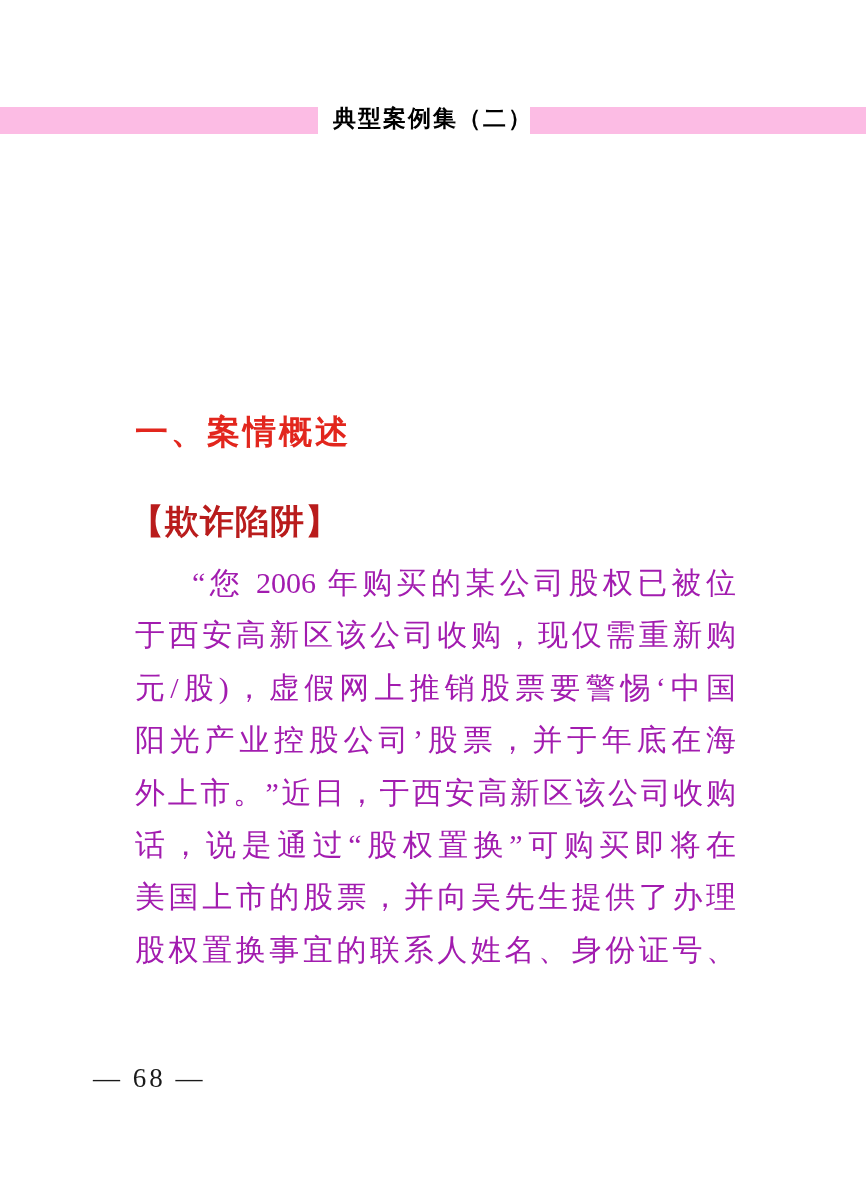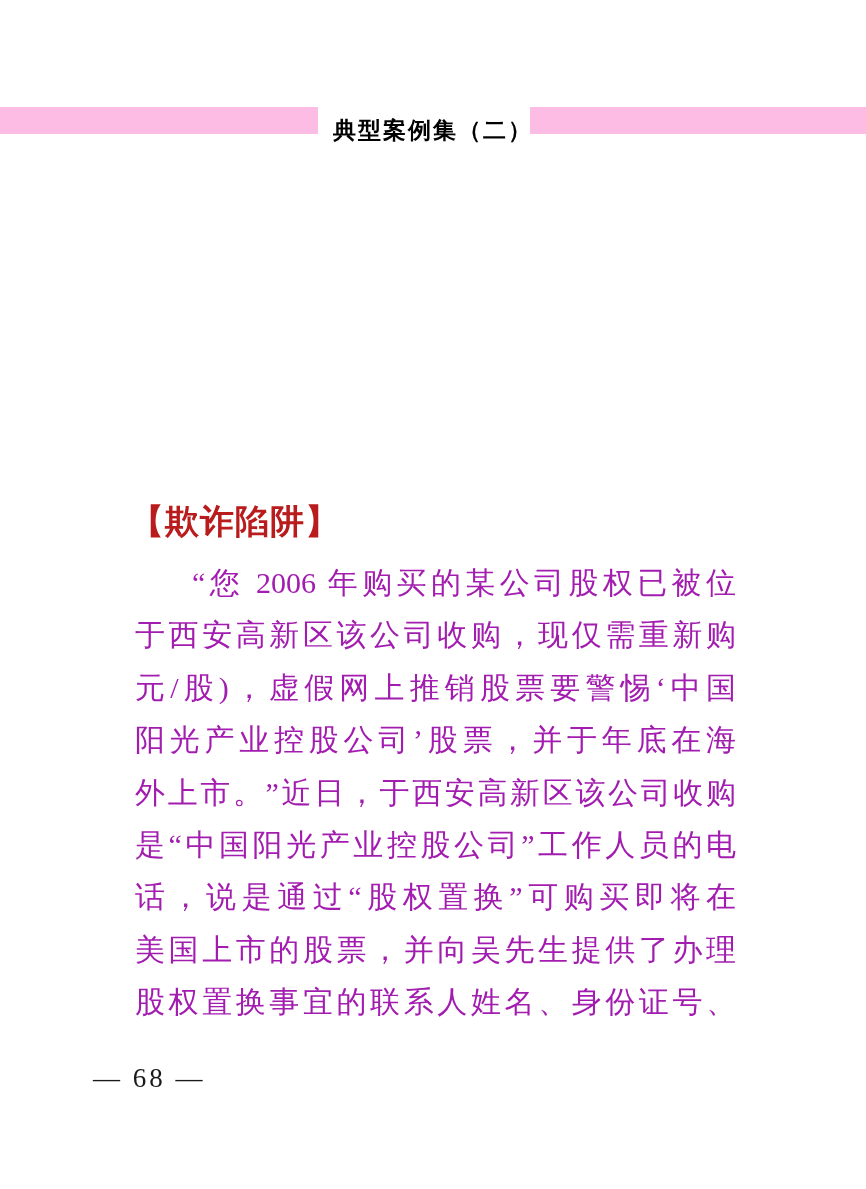--- a/index.html
+++ b/index.html
@@ -16,21 +16,21 @@
   
   .header { position: absolute; top: 107px; left: 0; width: 866px; height: 27px; }
   .header .bar { position: absolute; top: 0; height: 27px; background: #fcbce4; }
   .bar-left  { left: 0; width: 318px; }
   .bar-right { left: 530px; width: 336px; }
   .header-title {
     position: absolute; top: 100px; left: 0; width: 866px;
     text-align: center;
     font-family: "Liberation Sans", "DejaVu Sans", sans-serif;
     font-weight: bold; font-size: 23px; line-height: 36px;
-    letter-spacing: 2px; color: #000000; margin-top: 12px;
+    letter-spacing: 2px; color: #000000;
   }
 
   
   .title-block {
     position: absolute; left: 130px; top: 222px; width: 586px; height: 152px;
     background: radial-gradient(ellipse 52% 58% at 50% 48%,
       #f6cfba 0%, #f8d8c8 45%, rgba(249,221,206,0.75) 68%,
       rgba(252,238,230,0.45) 84%, rgba(255,255,255,0) 100%);
   }
   .title-text {
@@ -73,30 +73,30 @@
 
 <div class="page">
 
   <div class="header">
     <div class="bar bar-left"></div>
     <div class="bar bar-right"></div>
   </div>
   <div class="header-title">典型案例集（二）</div>
 
 
+  <div class="section-heading">一、案情概述</div>
 
   <div class="subsection-heading">【欺诈陷阱】</div>
 
   <div class="body-text">
     <div class="body-line indent">“您 2006 年购买的某公司股权已被位</div>
     <div class="body-line">于西安高新区该公司收购，现仅需重新购</div>
     <div class="body-line">元/股)，虚假网上推销股票要警惕‘中国</div>
     <div class="body-line">阳光产业控股公司’股票，并于年底在海</div>
     <div class="body-line">外上市。”近日，于西安高新区该公司收购</div>
-    <div class="body-line">是“中国阳光产业控股公司”工作人员的电</div>
     <div class="body-line">话，说是通过“股权置换”可购买即将在</div>
     <div class="body-line">美国上市的股票，并向吴先生提供了办理</div>
     <div class="body-line">股权置换事宜的联系人姓名、身份证号、</div>
   </div>
 
   <div class="footer">— 68 —</div>
 
 </div>
 
 </body></html>

